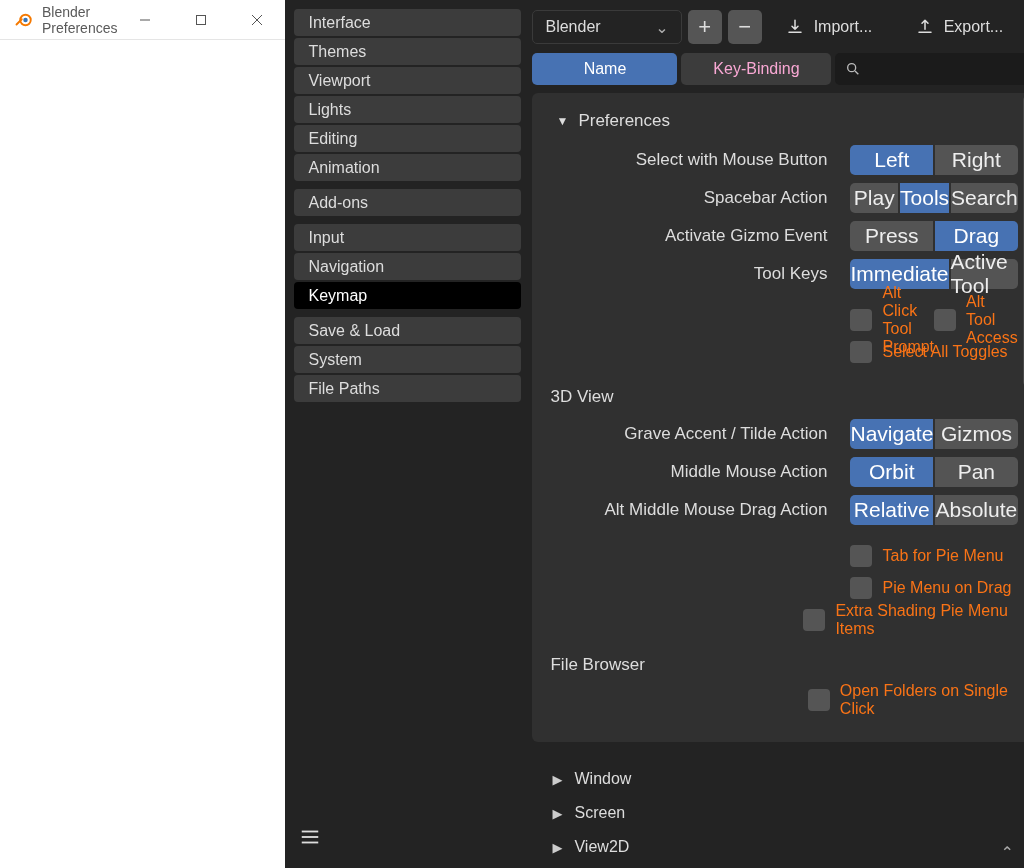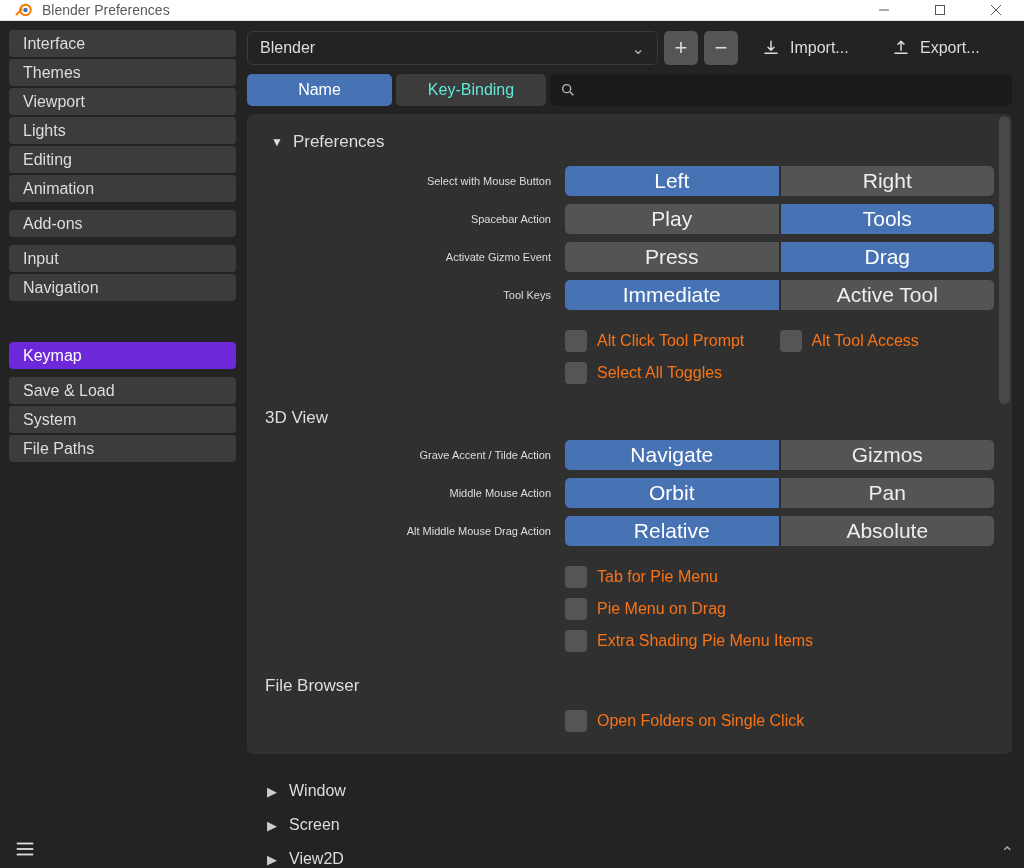--- a/index.html
+++ b/index.html
@@ -1,48 +1,48 @@
 <!DOCTYPE html>
 <html><head>
 <meta charset="utf-8">
 <style>
 * { margin:0; padding:0; box-sizing:border-box; font-family:"Segoe UI", Arial, sans-serif; }
 body { width:1024px; height:868px; background:#fff; overflow:hidden; user-select:none; }
-.win { width:1024px; height:868px; display:flex; flex-direction:column; }
+.win { width:1024px; height:868px; display:flex; flex-direction:row; }
 .titlebar { height:40px; background:#fff; display:flex; align-items:center; padding:0 0 0 14px; border-bottom:1px solid #e5e5e5;}
 .logo { width:20px; height:20px; margin-right:8px; display:flex; align-items:center; justify-content:center; }
 .title { color:#5a5a5a; font-size:14px; flex:1; }
 .winbtns { display:flex; height:100%; }
 .winbtn { width:56px; display:flex; align-items:center; justify-content:center; color:#333; }
 .winbtn svg { stroke:#555; }
 .client { flex:1; background:#232323; display:flex; }
 .sidebar { width:245px; padding:9px; display:flex; flex-direction:column; gap:8px; }
 .sgroup { background:transparent; display:flex; flex-direction:column; gap:2px; }
 .sitem { background:#3c3c3c; color:#ddd; font-size:16px; height:27px; display:flex; align-items:center; padding:0 14px; border-radius:4px; cursor:pointer; }
-.sitem.active { background:#6d28d9; color:#fff;margin-top:39px; }
+.sitem.active { background:#000000; color:#fff; }
 .ham { margin-top:auto; width:32px; height:32px; display:flex; align-items:center; justify-content:center; color:#ccc; cursor:pointer; margin-bottom:6px;}
 .main { flex:1; display:flex; flex-direction:column; padding:9px 12px 0 2px; }
 .toprow { display:flex; gap:6px; align-items:center; height:36px; margin-bottom:6px;}
 .preset { flex:1; background:#232323; border:1px solid #3a3a3a; height:34px; border-radius:5px; display:flex; align-items:center; padding:0 12px; color:#ddd; font-size:16px; cursor:pointer; position:relative;}
 .preset .chev { margin-left:auto; color:#aaa; }
 .sqbtn { width:34px; height:34px; background:#555; border-radius:5px; display:flex; align-items:center; justify-content:center; color:#ddd; font-size:22px; cursor:pointer;}
 .toplbl { width:124px; height:34px; background:transparent; color:#ddd; font-size:16px; display:flex; align-items:center; gap:10px; cursor:pointer; padding:0 4px; border-radius:5px;text-align:center;}
 .toplbl svg { stroke:#ddd; }
 .tabrow { display:flex; gap:4px; align-items:center; height:36px;}
-.tab { height:32px; background:#3c3c3c; color:#5eead4; font-size:16px; padding:0 22px; display:flex; align-items:center; border-radius:5px; cursor:pointer;}
+.tab { height:32px; background:#3c3c3c; color:#f9a8d4; font-size:16px; padding:0 22px; display:flex; align-items:center; border-radius:5px; cursor:pointer;}
 .tab.first { width:145px; justify-content:center; }
 .tab.sec { width:150px; justify-content:center; }
 .tab.active { background:#4772b3; color:#fff; }
 .srch { flex:1; height:32px; background:#1b1b1b; border-radius:5px; display:flex; align-items:center; padding:0 10px; color:#888; cursor:text;}
 .scroll { flex:1; overflow-y:auto; margin-top:6px; background:#303030; border-radius:6px; padding:16px 18px; position:relative;}
 .scrollbar { position:absolute; right:2px; top:2px; width:11px; height:45%; background:#484848; border-radius:6px; }
 .sechead { color:#ddd; font-size:17px; display:flex; align-items:center; gap:10px; margin:2px 0 12px 6px;}
 .tri { display:inline-block; font-size:12px; }
 .prefrow { display:flex; align-items:center; height:34px; margin-bottom:4px;}
-.preflabel { width:300px; text-align:right; color:#ddd; font-size:11px; padding-right:14px;}
+.preflabel { width:300px; text-align:right; color:#ddd; font-size:17px; padding-right:23px;}
 .segwrap { flex:1; display:flex; gap:2px; }
 .seg { flex:1; background:#545454; color:#eee; font-size:21px; display:flex; align-items:center; justify-content:center; height:30px; cursor:pointer;}
 .seg:first-child { border-radius:5px 0 0 5px; }
 .seg:last-child { border-radius:0 5px 5px 0; }
 .seg.on { background:#4772b3; color:#fff; }
 .checkrow { display:flex; align-items:center; height:30px; margin:2px 0;}
 .checkspacer { width:300px; }
 .chk { width:22px; height:22px; background:#555; border-radius:4px; margin-right:10px; cursor:pointer; flex-shrink:0;}
 .chklabel { color:#f97316; font-size:16px; }
 .subhead { color:#ddd; font-size:17px; margin:20px 0 10px 0;}
@@ -164,20 +164,21 @@
           <div class="segwrap">
             <div class="seg on">Left</div>
             <div class="seg">Right</div>
           </div>
         </div>
         <div class="prefrow">
           <div class="preflabel">Spacebar Action</div>
           <div class="segwrap">
             <div class="seg">Play</div>
             <div class="seg on">Tools</div>
+            <div class="seg">Search</div>
           </div>
         </div>
         <div class="prefrow">
           <div class="preflabel">Activate Gizmo Event</div>
           <div class="segwrap">
             <div class="seg">Press</div>
             <div class="seg on">Drag</div>
           </div>
         </div>
         <div class="prefrow">

